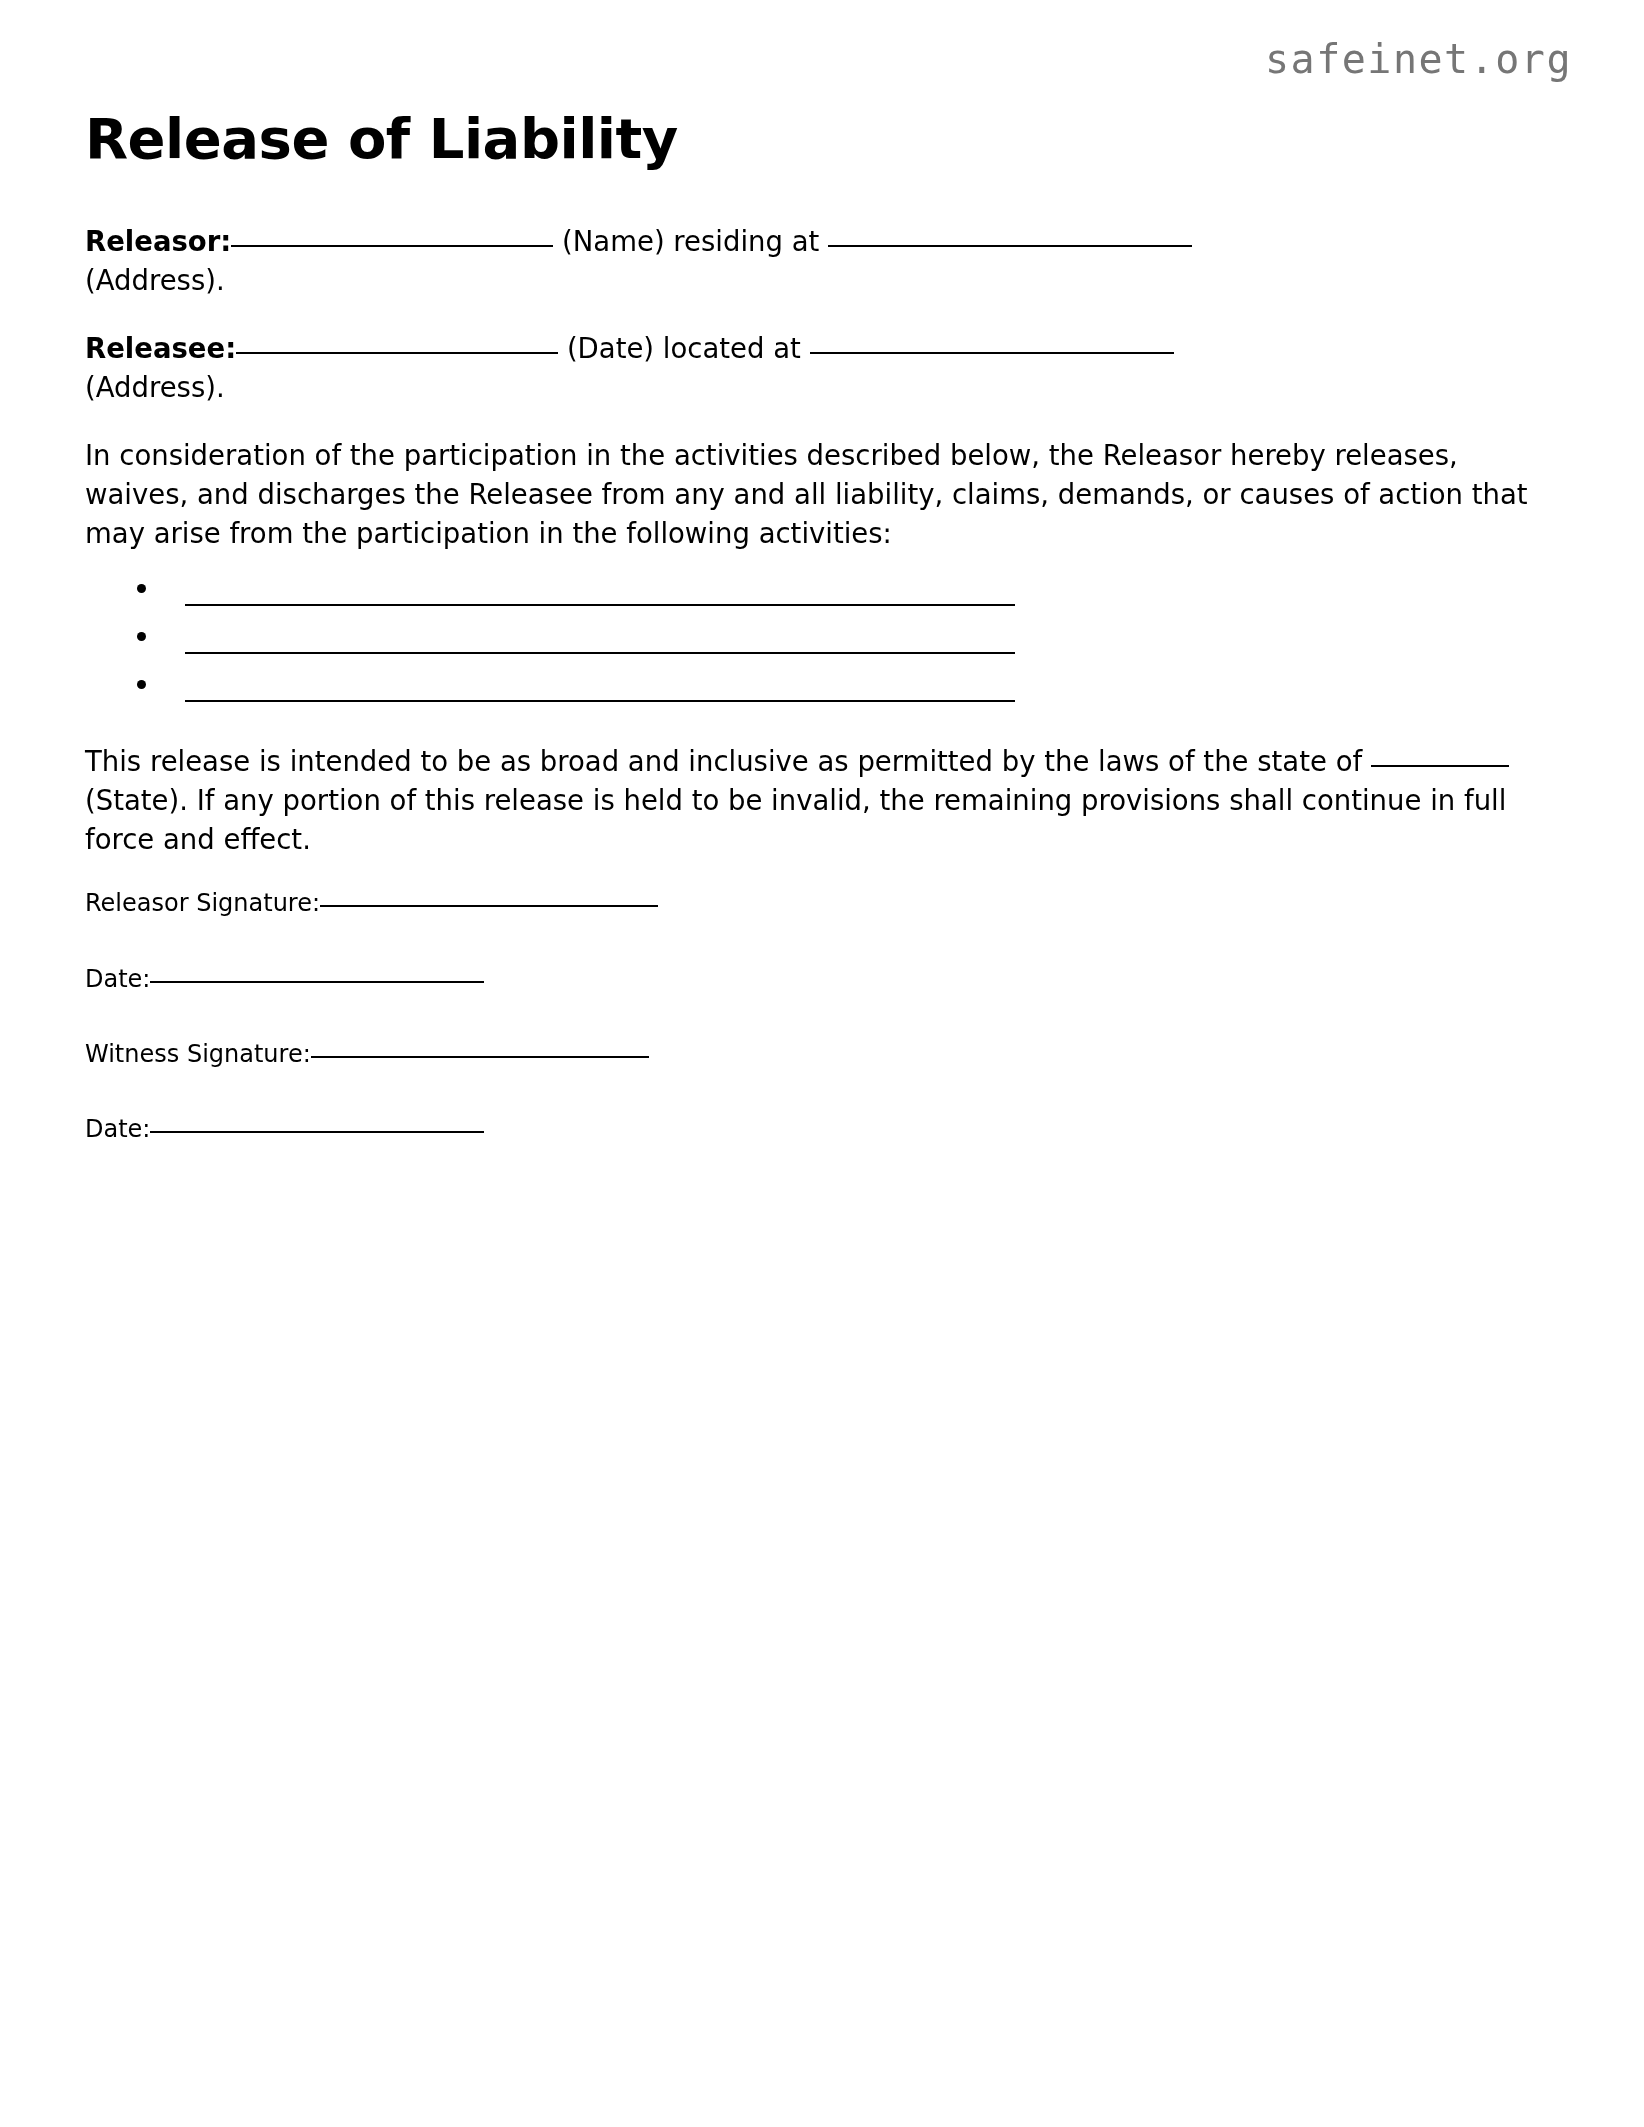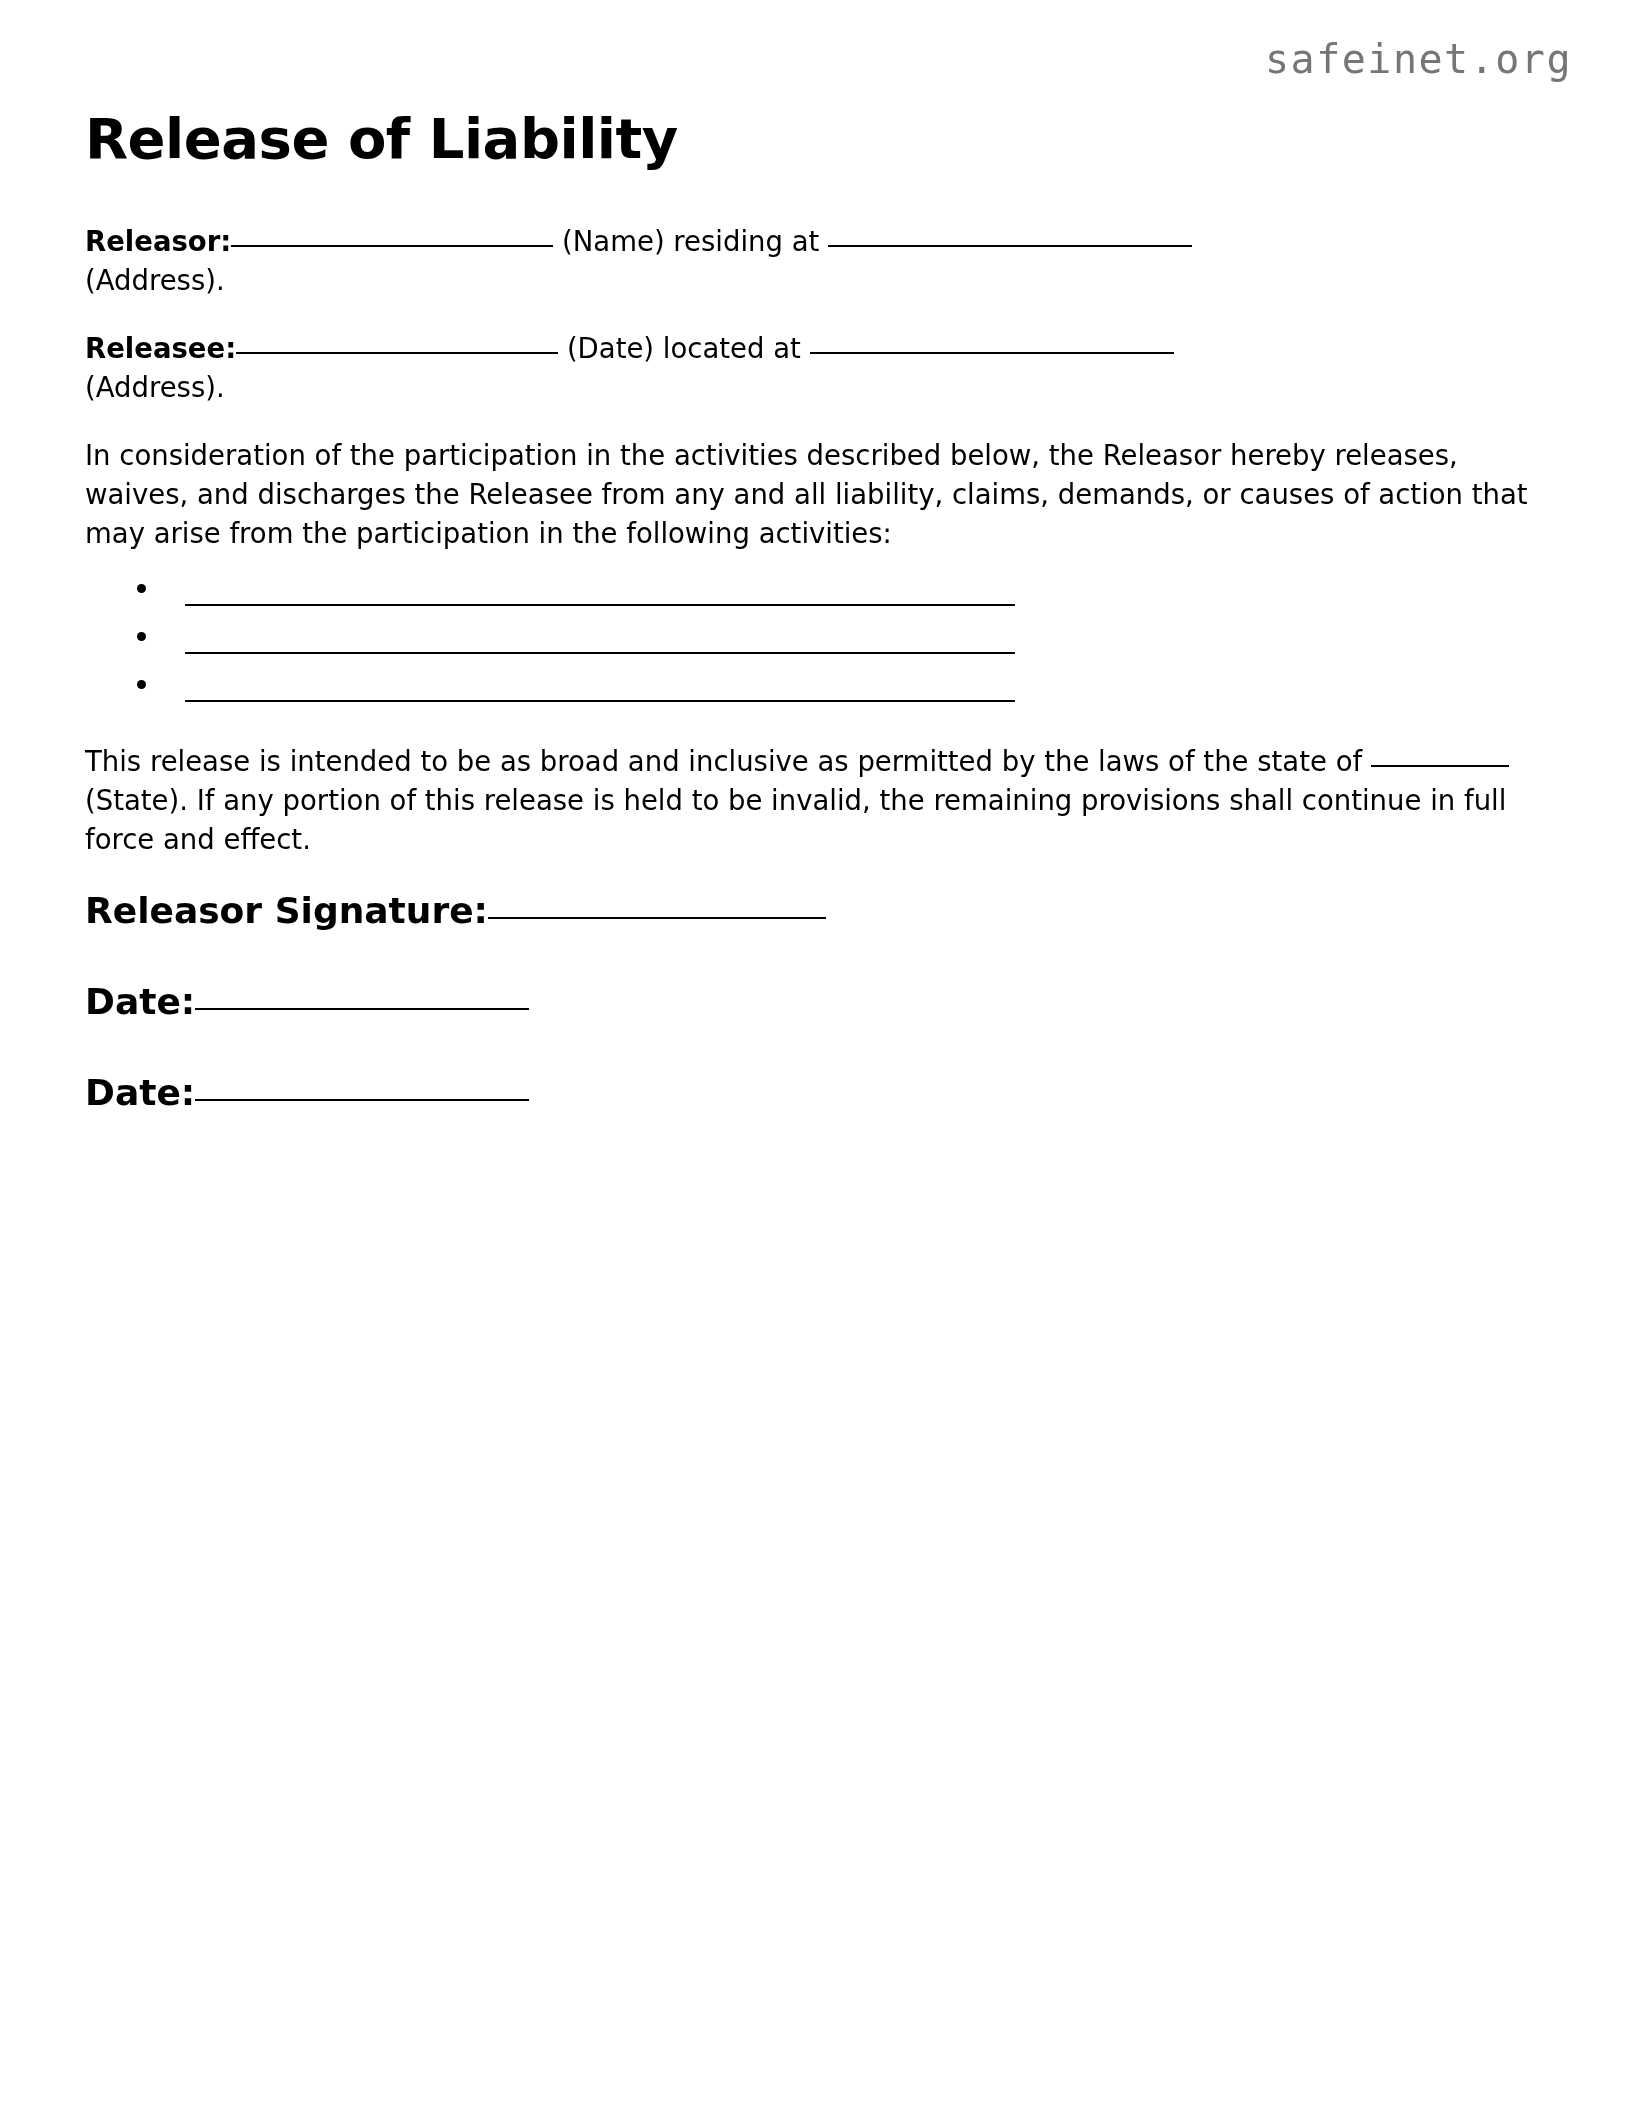--- a/index.html
+++ b/index.html
@@ -119,24 +119,24 @@
     display: block;
     width: 830px;
     border-bottom: 2.5px solid #000;
     height: 22px;
   }
 
   .sig-block {
     margin-top: 8px;
   }
   p.sig-line {
-    font-size: 36px;
+    font-size: 24px;
     line-height: 1.3;
     margin: 0 0 44px 0;
-    font-weight: bold;
+    font-weight: normal;
   }
   p.sig-line:last-child {
     margin-bottom: 0;
   }
 </style>
 </head>
 <body>
 
 <div class="page">
 
@@ -173,20 +173,21 @@
       <p class="para"><span>This release is intended to be as broad and inclusive as permitted by the laws of the state of </span><span class="blank w-state"></span><span> (State). If any portion of this release is held to be invalid, the remaining provisions shall continue in full force and effect.</span></p>
 
 
 
       <div class="sig-block">
 
         <p class="sig-line"><span>Releasor Signature:</span><span class="blank w-sig"></span></p>
 
         <p class="sig-line"><span>Date:</span><span class="blank w-date"></span></p>
 
+        <p class="sig-line"><span>Witness Signature:</span><span class="blank w-sig"></span></p>
 
         <p class="sig-line"><span>Date:</span><span class="blank w-date"></span></p>
 
       </div>
 
     </div>
   </div>
 </div>
 
 </body></html>

